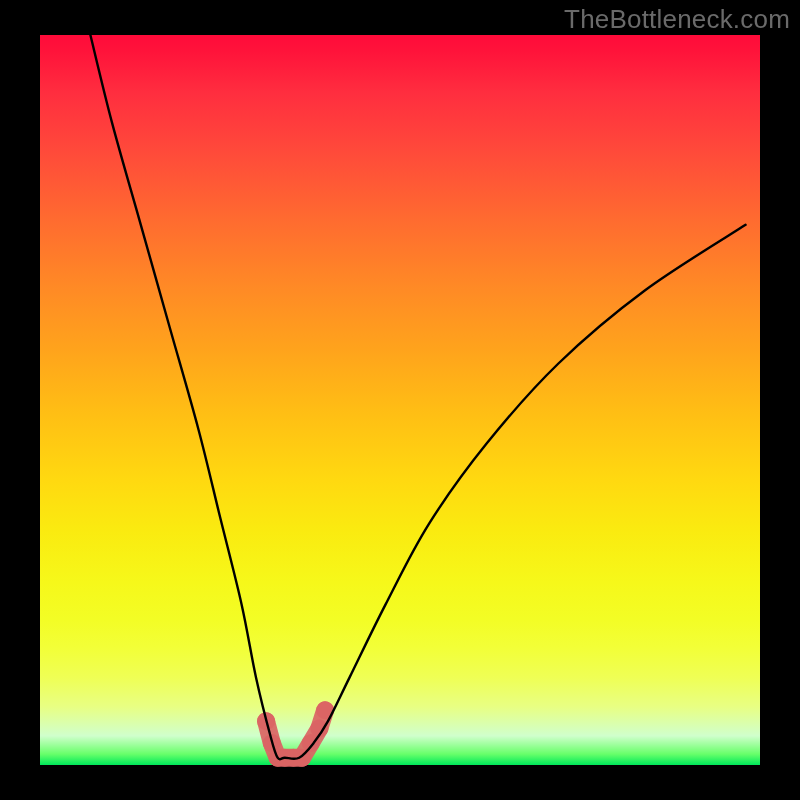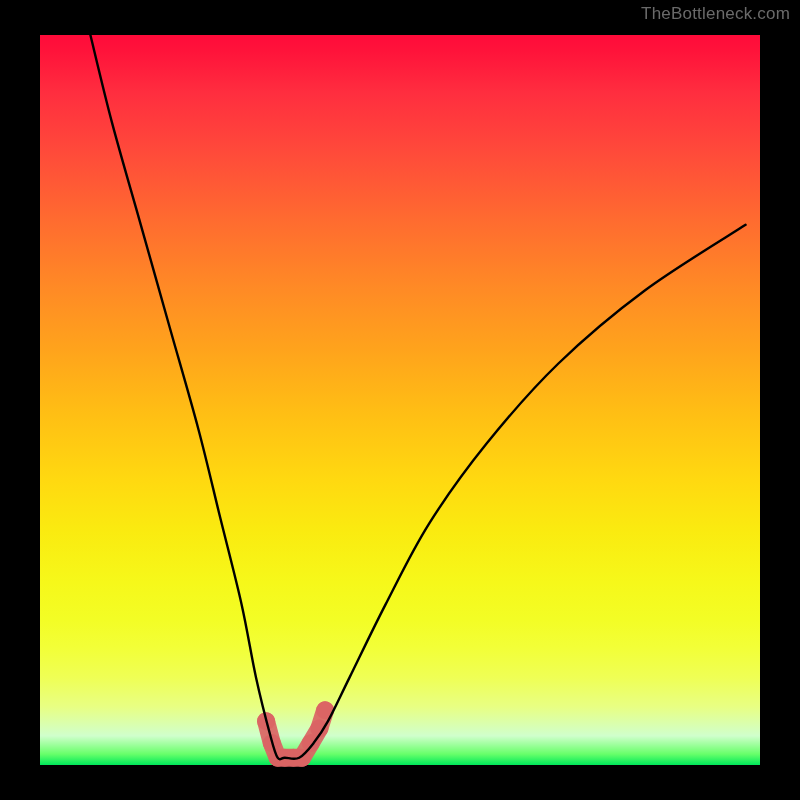--- a/index.html
+++ b/index.html
@@ -58,21 +58,21 @@
     top: 0;
     width: 720px;
     height: 730px;
     overflow: visible;
   }
   .watermark {
     position: absolute;
     top: 4px;
     right: 10px;
     font-family: Arial, Helvetica, sans-serif;
-    font-size: 17px;
+    font-size: 26px;
     font-weight: 500;
     text-align: center;
     letter-spacing: 0.2px;
   }
 </style>
 </head>
 <body>
 
 <div class="frame">
   <div class="plot-area">

